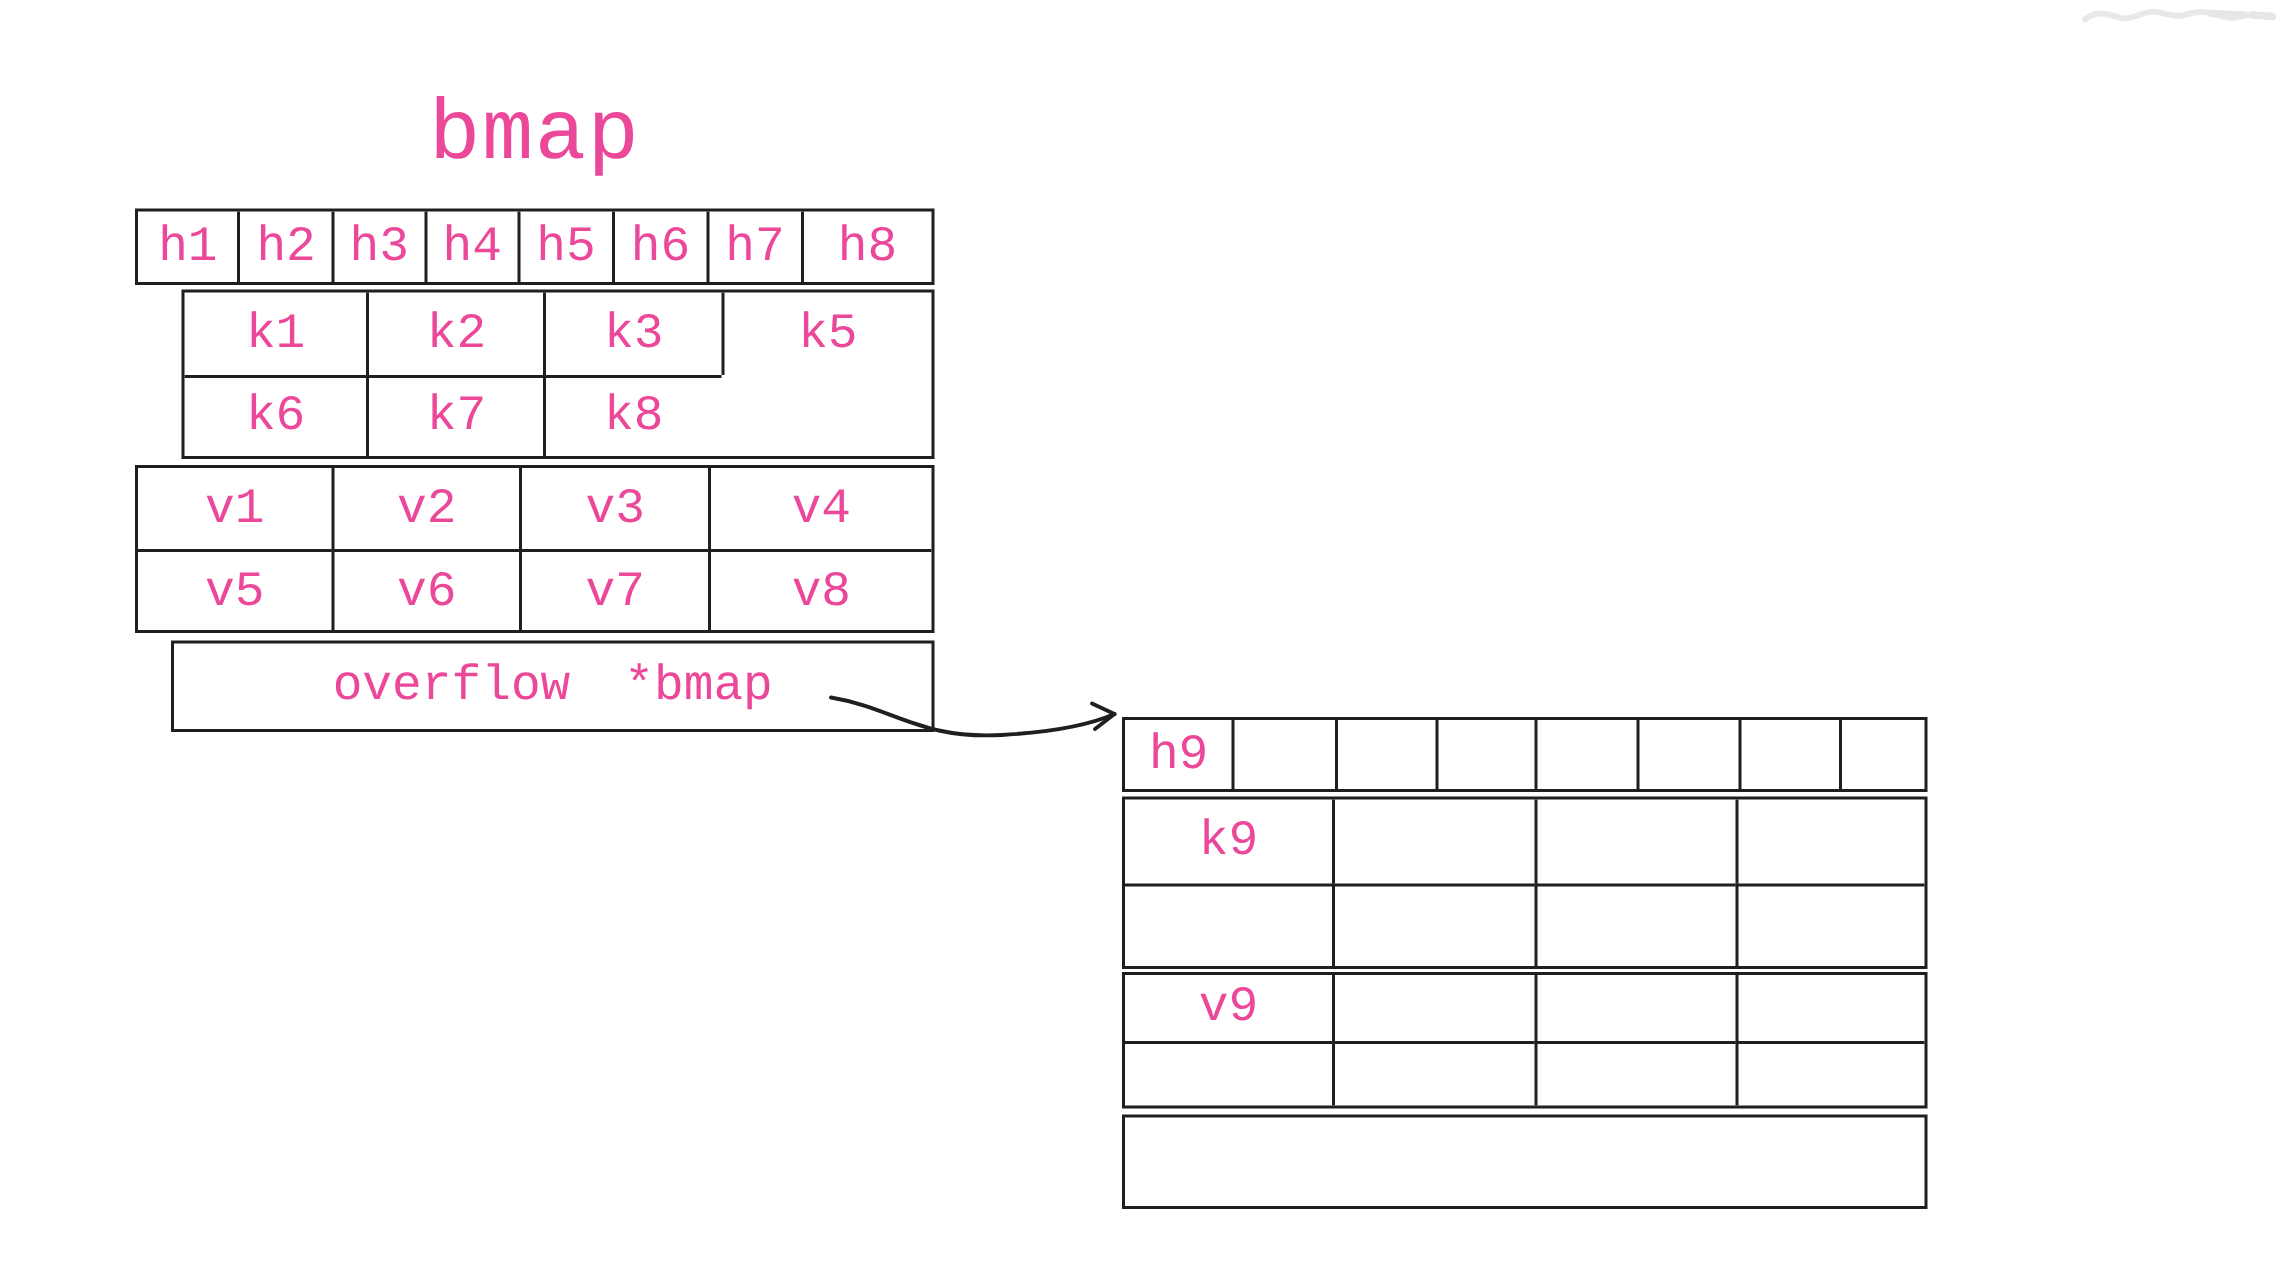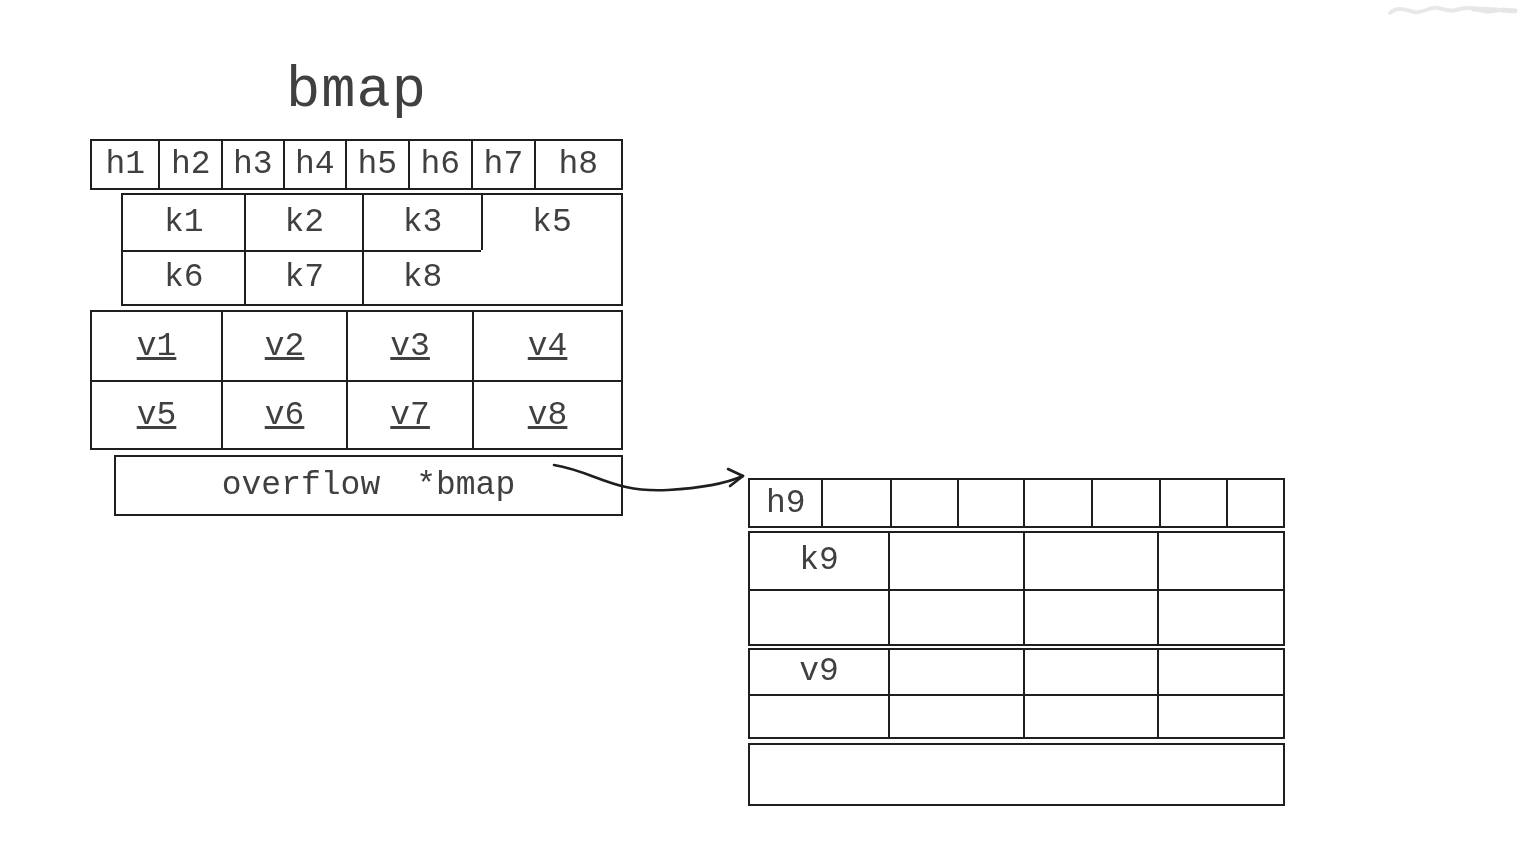--- a/index.html
+++ b/index.html
@@ -7,21 +7,21 @@
     padding: 0;
     background: #ffffff;
   }
   .canvas {
     position: relative;
     width: 1520px;
     height: 850px;
     background: #ffffff;
     overflow: hidden;
     font-family: "Liberation Mono", "DejaVu Sans Mono", monospace;
-    color: #404040;
+    color: #ec4899;
   }
   .title {
     position: absolute;
     left: 90px;
     top: 60px;
     width: 533px;
     text-align: center;
     font-size: 57px;
     line-height: 1.1;
     letter-spacing: 1px;
@@ -51,21 +51,21 @@
   
   .hash-row { grid-template-rows: 1fr; }
   .bucket-main .hash-row { height: 51px; grid-template-columns: 67fr 63fr 62fr 63fr 63fr 64fr 63fr 88fr; }
   .bucket-ovf  .hash-row { height: 50px; grid-template-columns: 72fr 69fr 68fr 66fr 69fr 68fr 68fr 57fr; }
   .hash-row .cell { border-left: 2px solid #1f1f1f; }
   .hash-row .cell:first-child { border-left: none; }
 
   
   .kv { grid-template-rows: 1fr 1fr; }
   .bucket-main .keys   { margin-top: 3px; height: 113px; grid-template-columns: 130fr 126fr 127fr 150fr; margin-left: 31px; }
-  .bucket-main .values { margin-top: 4px; height: 140px; grid-template-columns: 130fr 126fr 127fr 150fr; text-decoration: underline; }
+  .bucket-main .values { margin-top: 4px; height: 112px; grid-template-columns: 130fr 126fr 127fr 150fr; }
   .bucket-ovf  .keys   { margin-top: 3px; height: 115px; grid-template-columns: 139fr 136fr 135fr 127fr; }
   .bucket-ovf  .values { margin-top: 2px; height: 91px; grid-template-columns: 139fr 136fr 135fr 127fr; }
   .kv .cell { border-left: 2px solid #1f1f1f; border-top: 2px solid #1f1f1f; }
   .kv .cell:nth-child(4n+1) { border-left: none; }
   .kv .cell:nth-child(-n+4) { border-top: none; }
 
   
   .ovf-row {
     grid-template-columns: 1fr;
     align-items: center;

